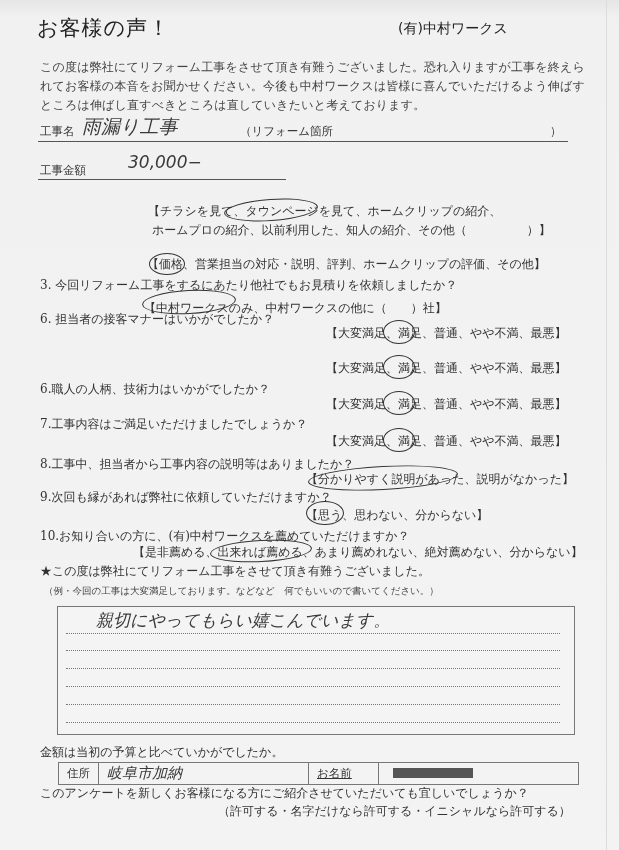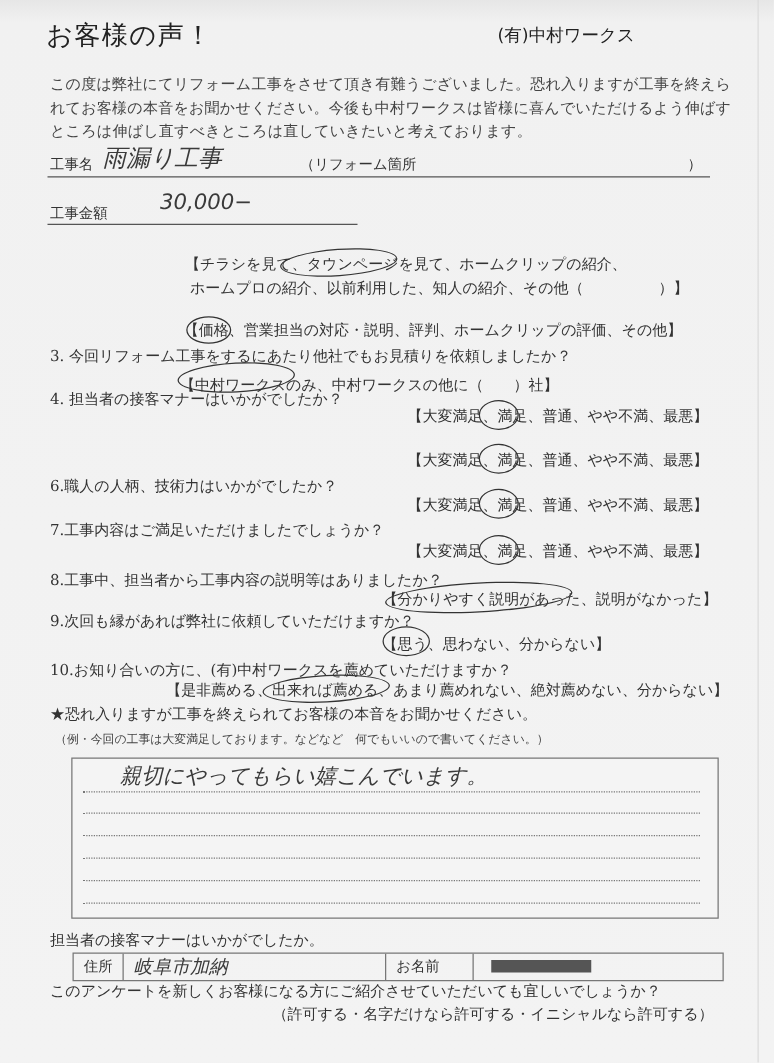--- a/index.html
+++ b/index.html
@@ -56,21 +56,21 @@
   <div class="abs opts" style="left:152px;top:222px;">ホームプロの紹介、以前利用した、知人の紹介、その他（　　　　　）】</div>
   <div class="circle" style="left:224px;top:199px;width:92px;height:20px;transform:rotate(-4deg);"></div>
 
   <div class="abs opts" style="left:147px;top:256px;">【価格、営業担当の対応・説明、評判、ホームクリップの評価、その他】</div>
   <div class="circle" style="left:149px;top:253px;width:34px;height:20px;"></div>
 
   <div class="abs q" style="top:277px;">3. 今回リフォーム工事をするにあたり他社でもお見積りを依頼しましたか？</div>
   <div class="abs opts" style="left:144px;top:300px;">【中村ワークスのみ、中村ワークスの他に（　　）社】</div>
   <div class="circle" style="left:142px;top:290px;width:92px;height:22px;transform:rotate(-3deg);"></div>
 
-  <div class="abs q" style="top:311px;">4. 担当者の接客マナーはいかがでしたか？</div>
+  <div class="abs q" style="top:311px;">6. 担当者の接客マナーはいかがでしたか？</div>
   <div class="abs opts" style="left:326px;top:325px;">【大変満足、満足、普通、やや不満、最悪】</div>
   <div class="circle" style="left:383px;top:320px;width:30px;height:22px;"></div>
 
   <div class="abs opts" style="left:326px;top:360px;">【大変満足、満足、普通、やや不満、最悪】</div>
   <div class="circle" style="left:383px;top:355px;width:30px;height:22px;"></div>
 
   <div class="abs q" style="top:381px;">6.職人の人柄、技術力はいかがでしたか？</div>
   <div class="abs opts" style="left:326px;top:396px;">【大変満足、満足、普通、やや不満、最悪】</div>
   <div class="circle" style="left:383px;top:391px;width:30px;height:22px;"></div>
 
@@ -83,36 +83,36 @@
   <div class="circle" style="left:308px;top:466px;width:148px;height:22px;transform:rotate(-3deg);"></div>
 
   <div class="abs q" style="top:489px;">9.次回も縁があれば弊社に依頼していただけますか？</div>
   <div class="abs opts" style="left:306px;top:507px;">【思う、思わない、分からない】</div>
   <div class="circle" style="left:306px;top:501px;width:36px;height:22px;"></div>
 
   <div class="abs q" style="top:528px;">10.お知り合いの方に、(有)中村ワークスを薦めていただけますか？</div>
   <div class="abs opts" style="left:133px;top:544px;">【是非薦める、出来れば薦める、あまり薦めれない、絶対薦めない、分からない】</div>
   <div class="circle" style="left:210px;top:540px;width:100px;height:20px;transform:rotate(-3deg);"></div>
 
-  <div class="abs q" style="top:563px;">★恐れ入りますが工事を終えられてお客様の本音をお聞かせください。</div>
+  <div class="abs q" style="top:563px;">★この度は弊社にてリフォーム工事をさせて頂き有難うございました。</div>
   <div class="abs" style="left:44px;top:585px;font-size:9.5px;color:#444;">（例・今回の工事は大変満足しております。などなど　何でもいいので書いてください。）</div>
 
   <div class="box">
     <div class="abs hand" style="left:38px;top:2px;font-size:17px;">親切にやってもらい嬉こんでいます。</div>
     <div class="dotline" style="top:26px;"></div>
     <div class="dotline" style="top:43px;"></div>
     <div class="dotline" style="top:61px;"></div>
     <div class="dotline" style="top:79px;"></div>
     <div class="dotline" style="top:97px;"></div>
     <div class="dotline" style="top:115px;"></div>
   </div>
 
-  <div class="abs q" style="top:744px;">担当者の接客マナーはいかがでしたか。</div>
+  <div class="abs q" style="top:744px;">金額は当初の予算と比べていかがでしたか。</div>
   <div class="tbl">
     <div style="width:40px;">住所</div>
     <div style="width:210px;font-family:'DejaVu Sans','Liberation Sans',sans-serif;font-size:15px;font-style:italic;color:#3a3a3a;">岐阜市加納</div>
-    <div style="width:70px;">お名前</div>
+    <div style="width:70px;text-decoration:underline;">お名前</div>
     <div style="flex:1;"></div>
   </div>
   <div class="redact"></div>
   <div class="abs q" style="top:785px;">このアンケートを新しくお客様になる方にご紹介させていただいても宜しいでしょうか？</div>
   <div class="abs opts" style="left:218px;top:803px;">（許可する・名字だけなら許可する・イニシャルなら許可する）</div>
 </div>
 
 </body></html>

